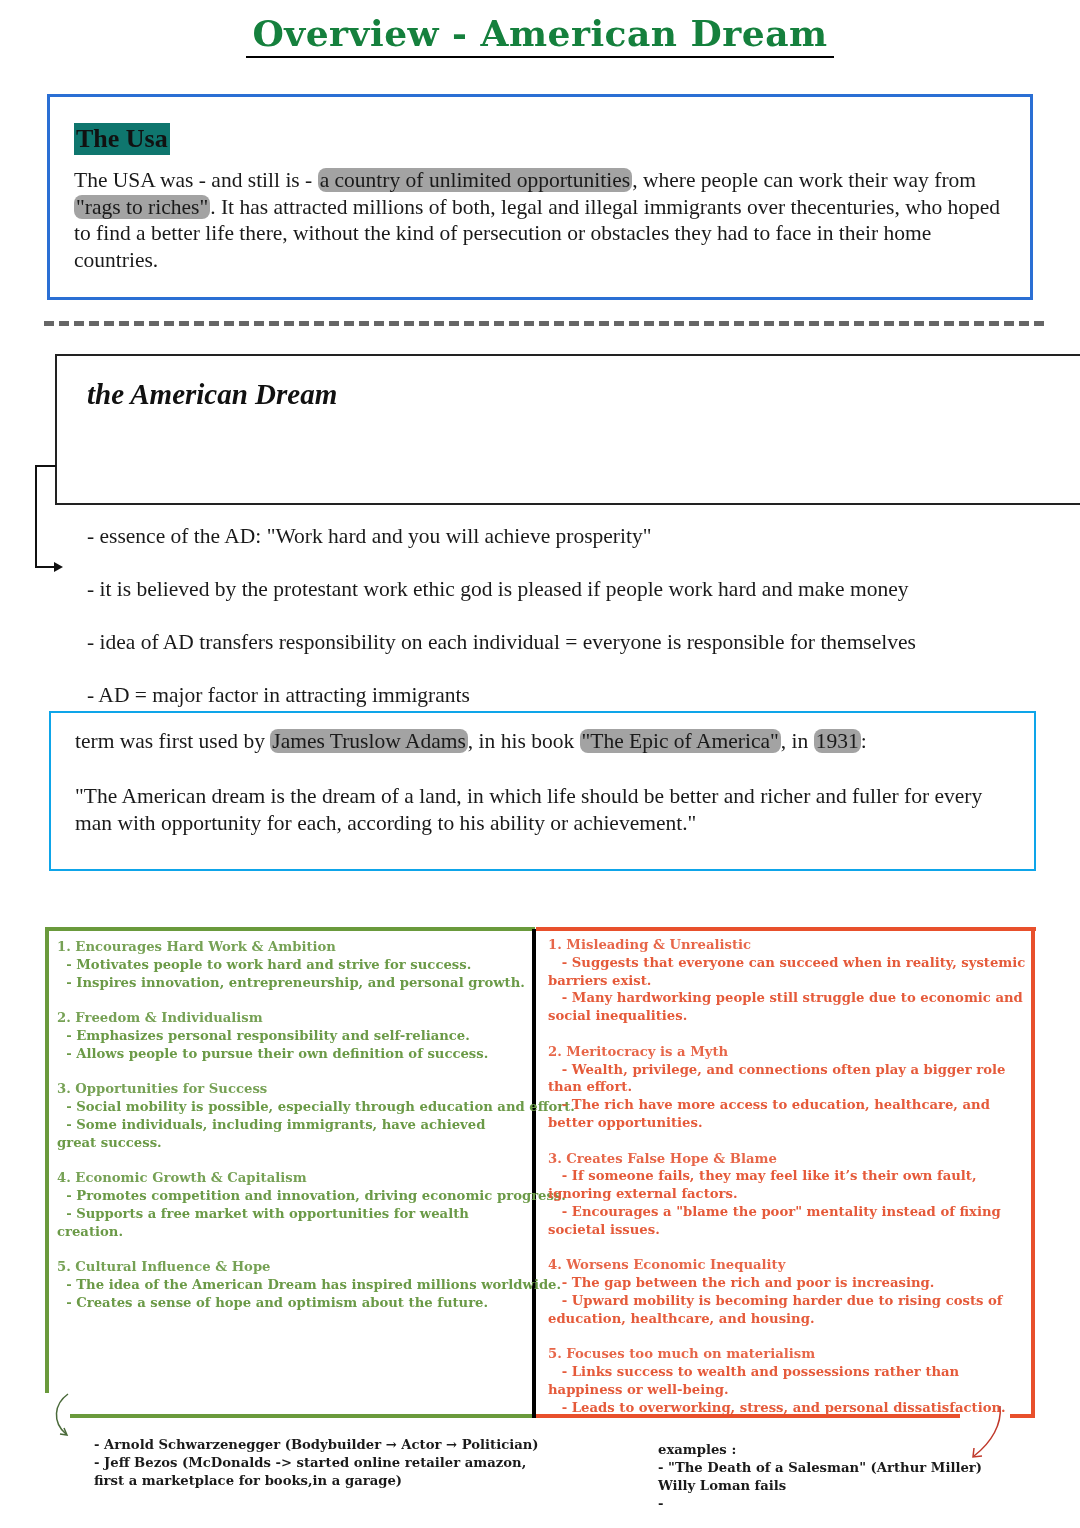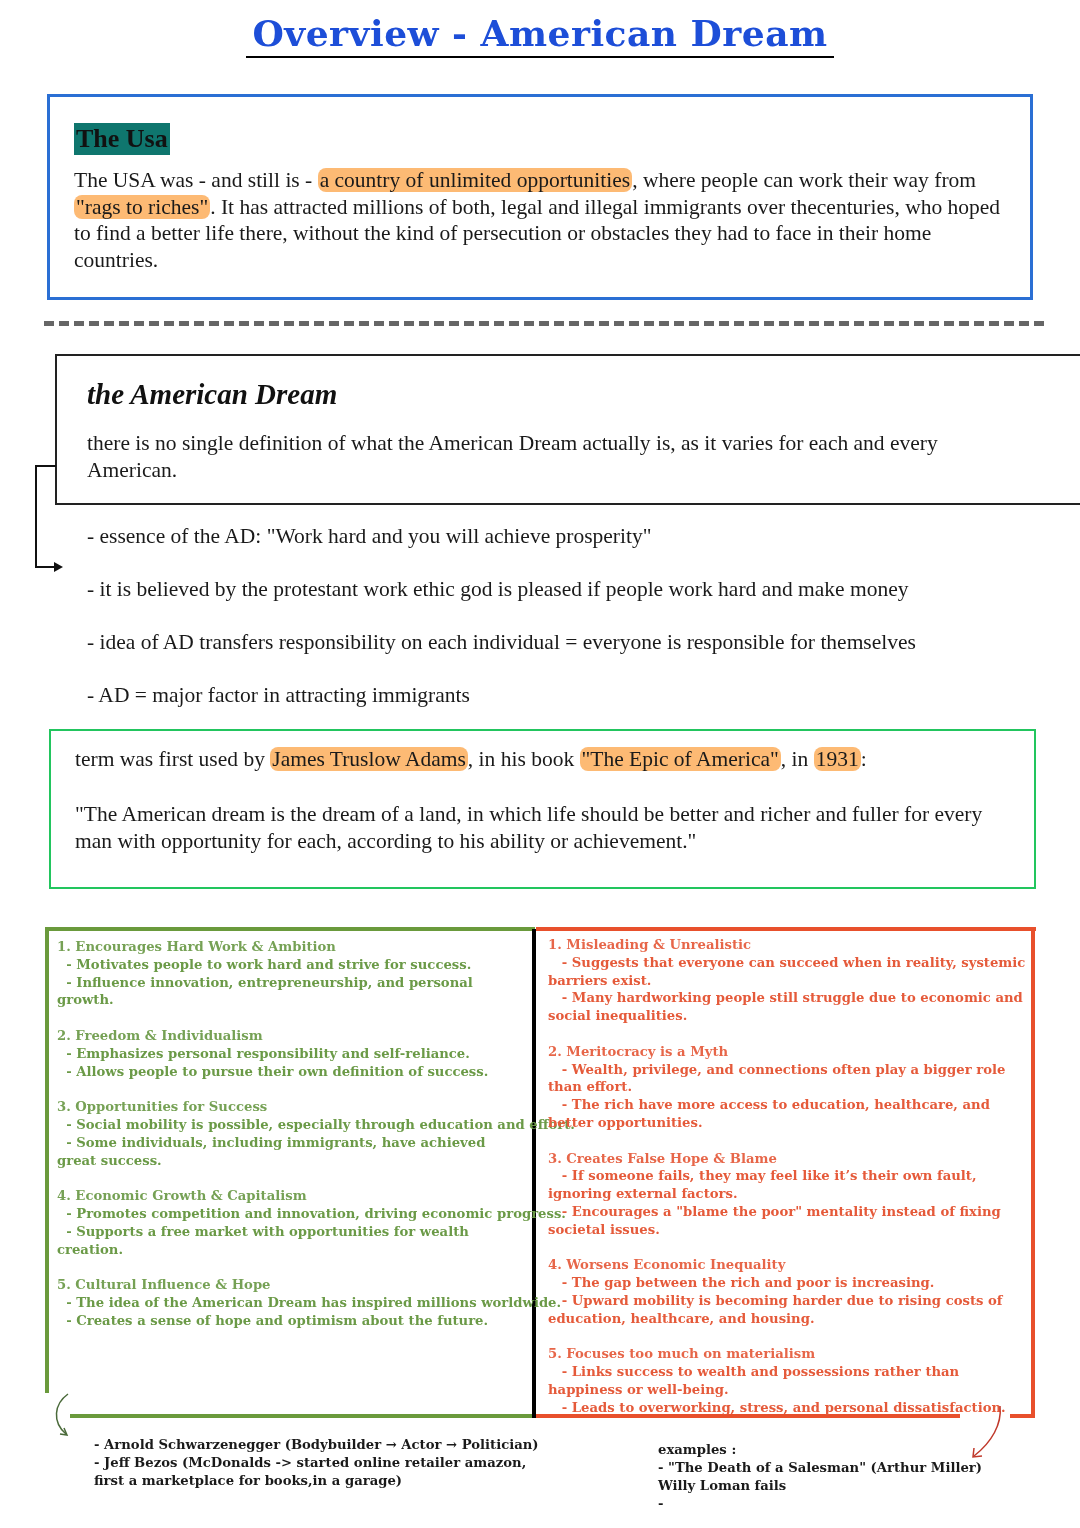--- a/index.html
+++ b/index.html
@@ -2,45 +2,45 @@
 <html><head>
 <meta charset="utf-8">
 <style>
   html, body { margin:0; padding:0; background:#ffffff; }
   body { width:1080px; height:1528px; position:relative; overflow:hidden;
          font-family:"DejaVu Serif", "Liberation Serif", serif; color:#1a1a1a; }
   .abs { position:absolute; }
 
   .title { left:0; width:1080px; top:12px; text-align:center; }
   .title span { display:inline-block; font-family:"DejaVu Serif", serif; font-weight:bold;
-                font-size:36px; color:#1d4ed8; padding:0 6px 2px; border-bottom:2.5px solid #000; letter-spacing:0.5px; }
+                font-size:36px; color:#15803d; padding:0 6px 2px; border-bottom:2.5px solid #000; letter-spacing:0.5px; }
 
   .usa-box { left:47px; top:94px; width:980px; height:200px; border:3px solid #2a6fd4; box-sizing:content-box; }
   .usa-heading { position:absolute; left:24px; top:26px; background:#0f766e; font-family:"Liberation Serif", serif;
                  font-weight:bold; font-size:26px; padding:0 2px; line-height:32px; color:#111; }
   .usa-text { position:absolute; left:24px; top:70px; width:930px; font-family:"Liberation Serif", serif;
               font-size:21.5px; line-height:26.5px; color:#1a1a1a; }
-  .hl { background:#fdba74; border-radius:8px; padding:0 2px; }
+  .hl { background:#a3a3a3; border-radius:8px; padding:0 2px; }
 
   .dash-line { left:44px; top:321px; width:1000px; height:0; border-top:5px dashed #666; }
 
   .ad-box { left:55px; top:354px; width:983px; height:147px; border:2px solid #222;padding-left:44px; }
   .ad-heading { position:absolute; left:30px; top:22px; font-family:"Liberation Serif", serif; font-style:italic;
                 font-weight:bold; font-size:29px; color:#111; }
   .ad-text { position:absolute; left:30px; top:74px; width:920px; font-family:"Liberation Serif", serif;
              font-size:21.5px; line-height:26.5px; color:#1a1a1a; }
 
   .connector-v { left:35px; top:465px; width:2px; height:103px; background:#111; }
   .connector-top { left:35px; top:465px; width:21px; height:2px; background:#111; }
   .connector-bot { left:35px; top:566px; width:20px; height:2px; background:#111; }
   .connector-arrow { left:54px; top:562px; width:0; height:0; border-top:5px solid transparent; border-bottom:5px solid transparent; border-left:9px solid #111; }
 
   .bullet { left:87px; font-family:"Liberation Serif", serif; font-size:21.5px; color:#1a1a1a; }
 
-  .term-box { left:49px; top:729px; width:983px; height:156px; border:2px solid #22c55e; }
+  .term-box { left:49px; top:711px; width:983px; height:156px; border:2px solid #0ea5e9; }
   .term-line { position:absolute; left:24px; top:16px; font-family:"Liberation Serif", serif; font-size:21.5px; color:#1a1a1a; }
   .quote { position:absolute; left:24px; top:70px; width:940px; font-family:"Liberation Serif", serif; font-size:21.5px; line-height:26.5px; color:#1a1a1a; }
 
   .green-top { left:45px; top:927px; width:490px; height:4px; background:#6a9a3c; }
   .green-left { left:45px; top:927px; width:4px; height:466px; background:#6a9a3c; }
   .green-bottom { left:70px; top:1414px; width:465px; height:4px; background:#6a9a3c; }
   .divider { left:532px; top:929px; width:4px; height:489px; background:#000; }
   .red-top { left:536px; top:927px; width:500px; height:4px; background:#e8502c; }
   .red-right { left:1031px; top:927px; width:4px; height:491px; background:#e8502c; }
   .red-bottom-a { left:536px; top:1414px; width:424px; height:4px; background:#e8502c; }
@@ -71,21 +71,20 @@
 
 <div class="abs usa-box">
   <div class="usa-heading">The Usa</div>
   <div class="usa-text"><span>The USA was - and still is - </span><span class="hl">a country of unlimited opportunities</span><span>, where people can work their way from </span><span class="hl">"rags to riches"</span><span>. It has attracted millions of both, legal and illegal immigrants over thecenturies, who hoped to find a better life there, without the kind of persecution or obstacles they had to face in their home countries.</span></div>
 </div>
 
 <div class="abs dash-line"></div>
 
 <div class="abs ad-box">
   <div class="ad-heading">the American Dream</div>
-  <div class="ad-text">there is no single definition of what the American Dream actually is, as it varies for each and every American.</div>
 </div>
 
 <div class="abs connector-top"></div>
 <div class="abs connector-v"></div>
 <div class="abs connector-bot"></div>
 <div class="abs connector-arrow"></div>
 
 <div class="abs bullet" style="top:524px;">- essence of the AD: "Work hard and you will achieve prosperity"</div>
 <div class="abs bullet" style="top:577px;">- it is believed by the protestant work ethic god is pleased if people work hard and make money</div>
 <div class="abs bullet" style="top:630px;">- idea of AD transfers responsibility on each individual = everyone is responsible for themselves</div>
@@ -102,21 +101,21 @@
 <div class="abs red-top"></div>
 <div class="abs red-right"></div>
 <div class="abs red-bottom-a"></div>
 <div class="abs red-bottom-b"></div>
 <div class="abs divider"></div>
 
 <div class="abs col pros">
   <div class="item">
     <div class="item-title">1. Encourages Hard Work &amp; Ambition</div>
     <div class="sub">- Motivates people to work hard and strive for success.</div>
-    <div class="sub">- Influence innovation, entrepreneurship, and personal growth.</div>
+    <div class="sub">- Inspires innovation, entrepreneurship, and personal growth.</div>
   </div>
   <div class="item">
     <div class="item-title">2. Freedom &amp; Individualism</div>
     <div class="sub">- Emphasizes personal responsibility and self-reliance.</div>
     <div class="sub">- Allows people to pursue their own definition of success.</div>
   </div>
   <div class="item">
     <div class="item-title">3. Opportunities for Success</div>
     <div class="sub" style="white-space:nowrap;">- Social mobility is possible, especially through education and effort.</div>
     <div class="sub" style="width:440px;">- Some individuals, including immigrants, have achieved great success.</div>

